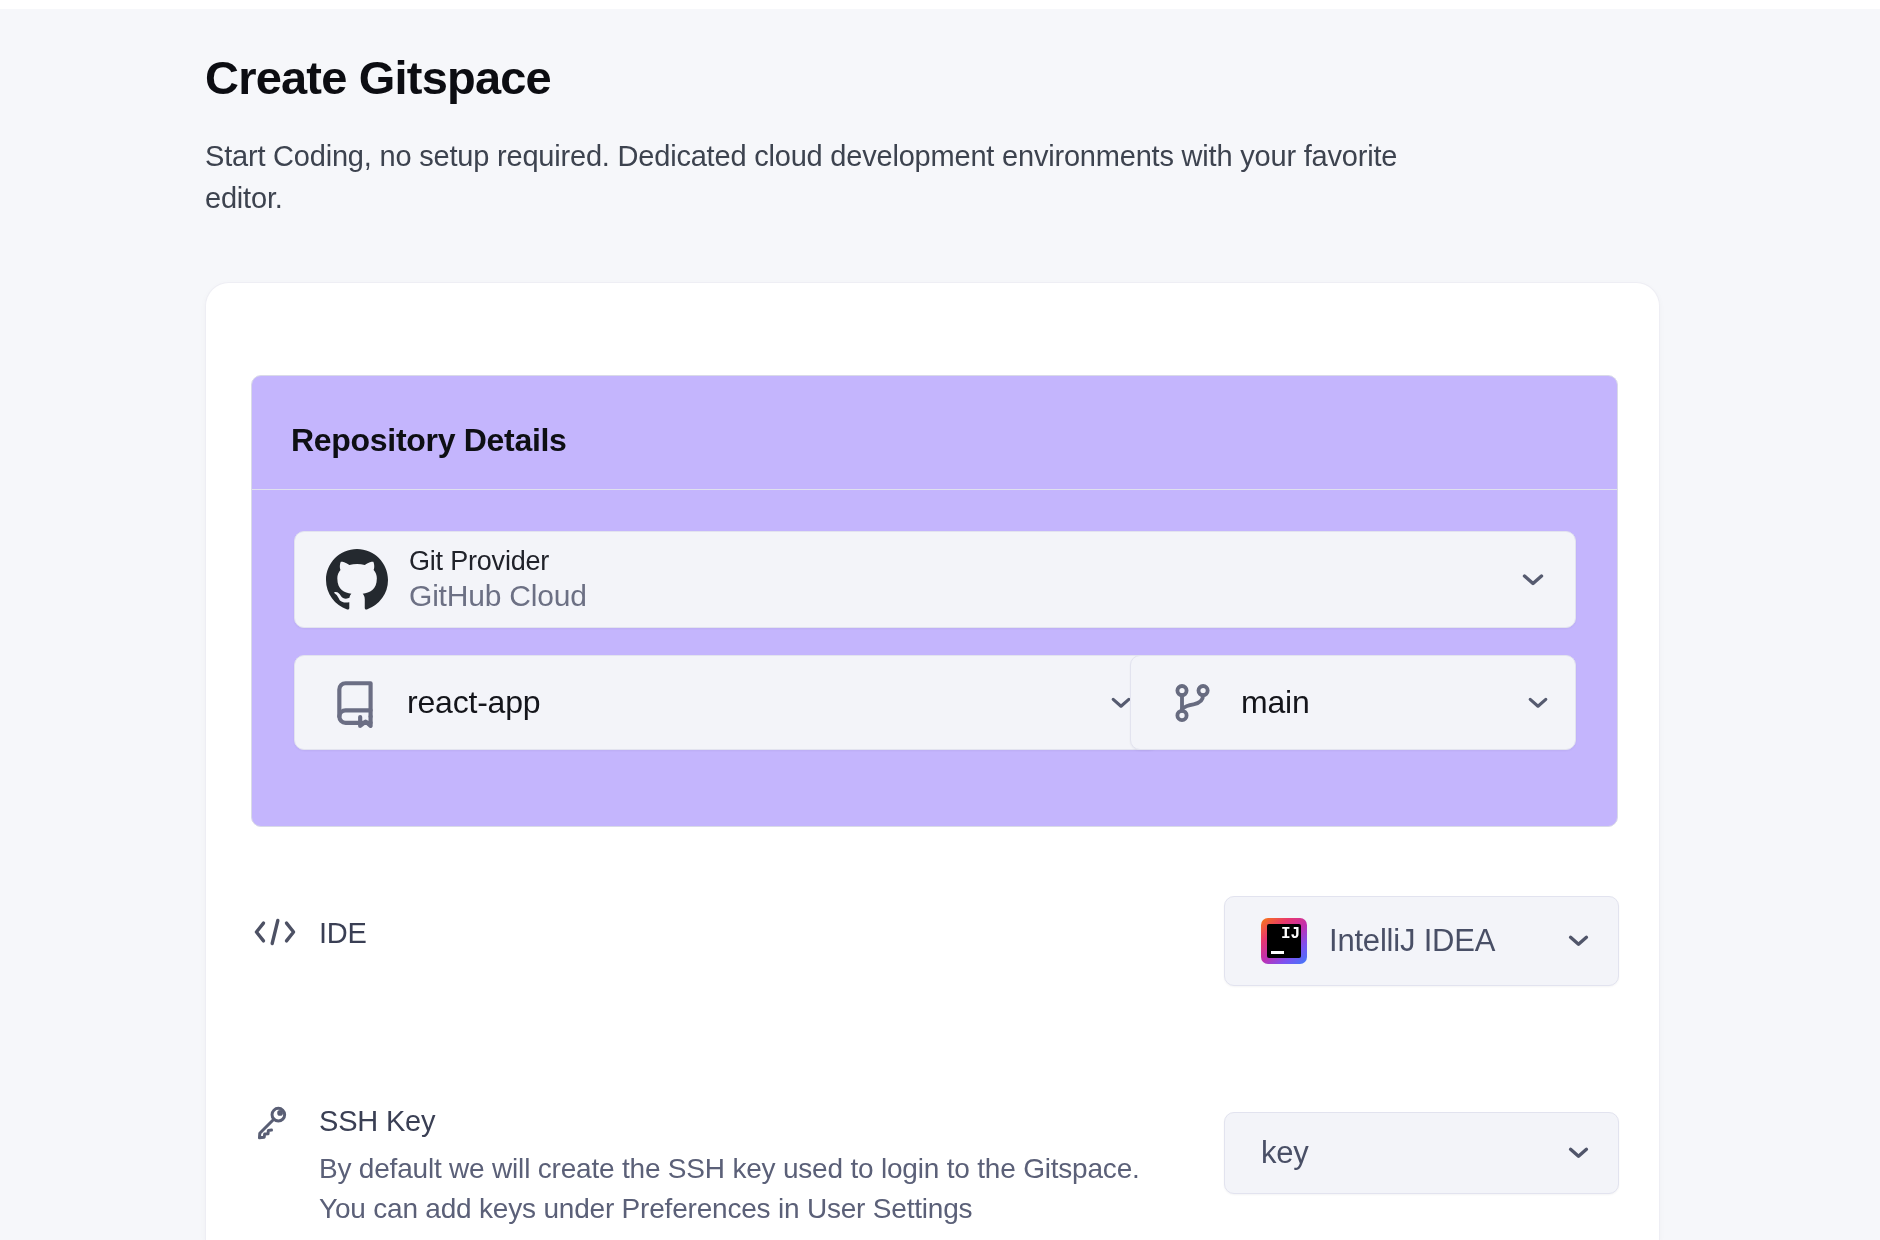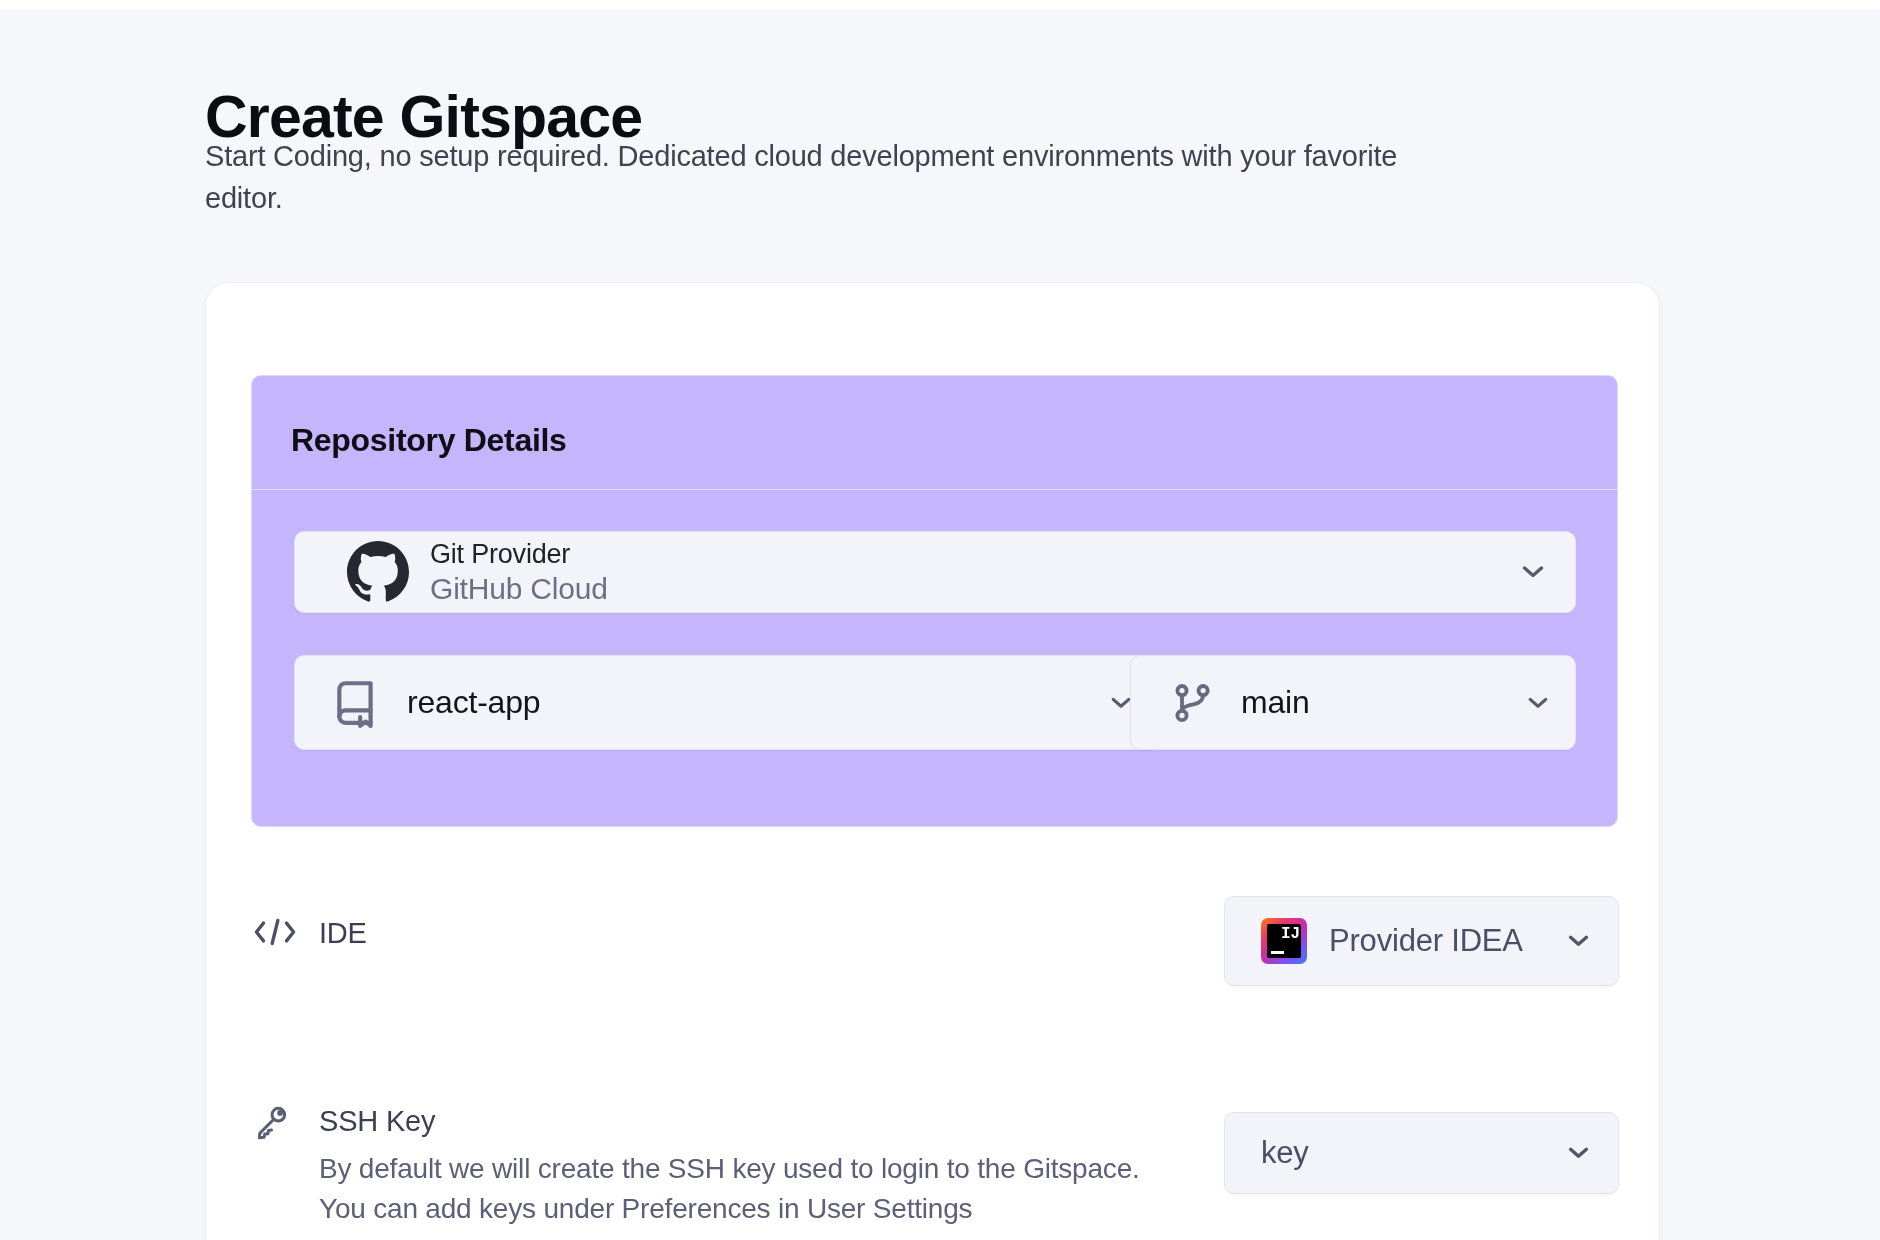--- a/index.html
+++ b/index.html
@@ -8,21 +8,21 @@
     font-family:"Liberation Sans", sans-serif;
     background:#f6f7fa;
     overflow:hidden;
     color:#15161c;
   }
   .stage { position:relative; width:1880px; height:1240px; }
   .top-strip { position:absolute; left:0; top:0; width:1880px; height:9px; background:#ffffff; }
 
   .page-title {
     position:absolute; left:205px; top:50px;
-    font-size:59px; font-weight:700; color:#0c0d12; letter-spacing:-0.8px;margin-top:33px;
+    font-size:47px; font-weight:700; color:#0c0d12; letter-spacing:-0.8px;
   }
   .page-subtitle {
     position:absolute; left:205px; top:135px;
     font-size:29px; line-height:42px; color:#3d434f;
     white-space:pre-line; letter-spacing:-0.2px; max-width:1500px;
   }
 
   .outer-card {
     position:absolute; left:205px; top:282px; width:1455px; height:958px;
     background:#ffffff; border:1px solid #eeeef4; border-bottom:none;
@@ -44,21 +44,21 @@
   }
 
   .select-box {
     position:absolute; background:#f3f4f9; border:1.5px solid #e2e3ef;
     border-radius:10px; display:flex; align-items:center;
     box-shadow:0 1px 2px rgba(40,41,61,0.05);
     cursor:pointer;
   }
   .select-chevron { position:absolute; top:50%; transform:translateY(-50%); display:flex; }
 
-  .provider-select { left:42px; top:155px; width:1282px; height:82px; padding-left:52px; }
+  .provider-select { left:42px; top:155px; width:1282px; height:97px; padding-left:31px; }
   .gh-badge { width:62px; height:62px; flex:0 0 62px; }
   .provider-texts { margin-left:21px; display:flex; flex-direction:column; justify-content:center; }
   .provider-label { font-size:27px; color:#20222a; line-height:33px; letter-spacing:-0.2px; }
   .provider-value { font-size:30px; color:#6c7084; line-height:36px; letter-spacing:-0.2px; }
 
   .repo-select { left:42px; top:279px; width:865px; height:95px; padding-left:36px; }
   .branch-select { left:878px; top:279px; width:446px; height:95px; padding-left:40px; }
   .select-value { font-size:32px; font-weight:500; color:#14151b; letter-spacing:-0.2px; }
   .repo-select .select-value { margin-left:26px; }
   .branch-select .select-value { margin-left:26px; }
@@ -181,21 +181,21 @@
       </svg>
     </span>
     <div class="section-label ide-label">IDE</div>
 
     <div class="select-box ide-select">
       <span class="ij-logo">
         <span class="ij-black"></span>
         <span class="ij-text">IJ</span>
         <span class="ij-bar"></span>
       </span>
-      <span class="mini-value">Provider IDEA</span>
+      <span class="mini-value">IntelliJ IDEA</span>
       <span class="select-chevron" style="right:28px;">
         <svg width="23" height="14" viewBox="0 0 24 15">
             <path d="M3.5 3.5 12 11l8.5-7.5" fill="none" stroke="#50556a" stroke-width="3.6" stroke-linecap="round" stroke-linejoin="round"></path>
           </svg>
       </span>
     </div>
 
     <span class="section-icon key-icon-wrap" style="color:#595e74;">
       <svg width="42" height="42" viewBox="0 0 24 24" fill="none" stroke="currentColor" stroke-width="1.7" stroke-linecap="round" stroke-linejoin="round">
         <circle cx="16.2" cy="7.8" r="3.6"></circle>

